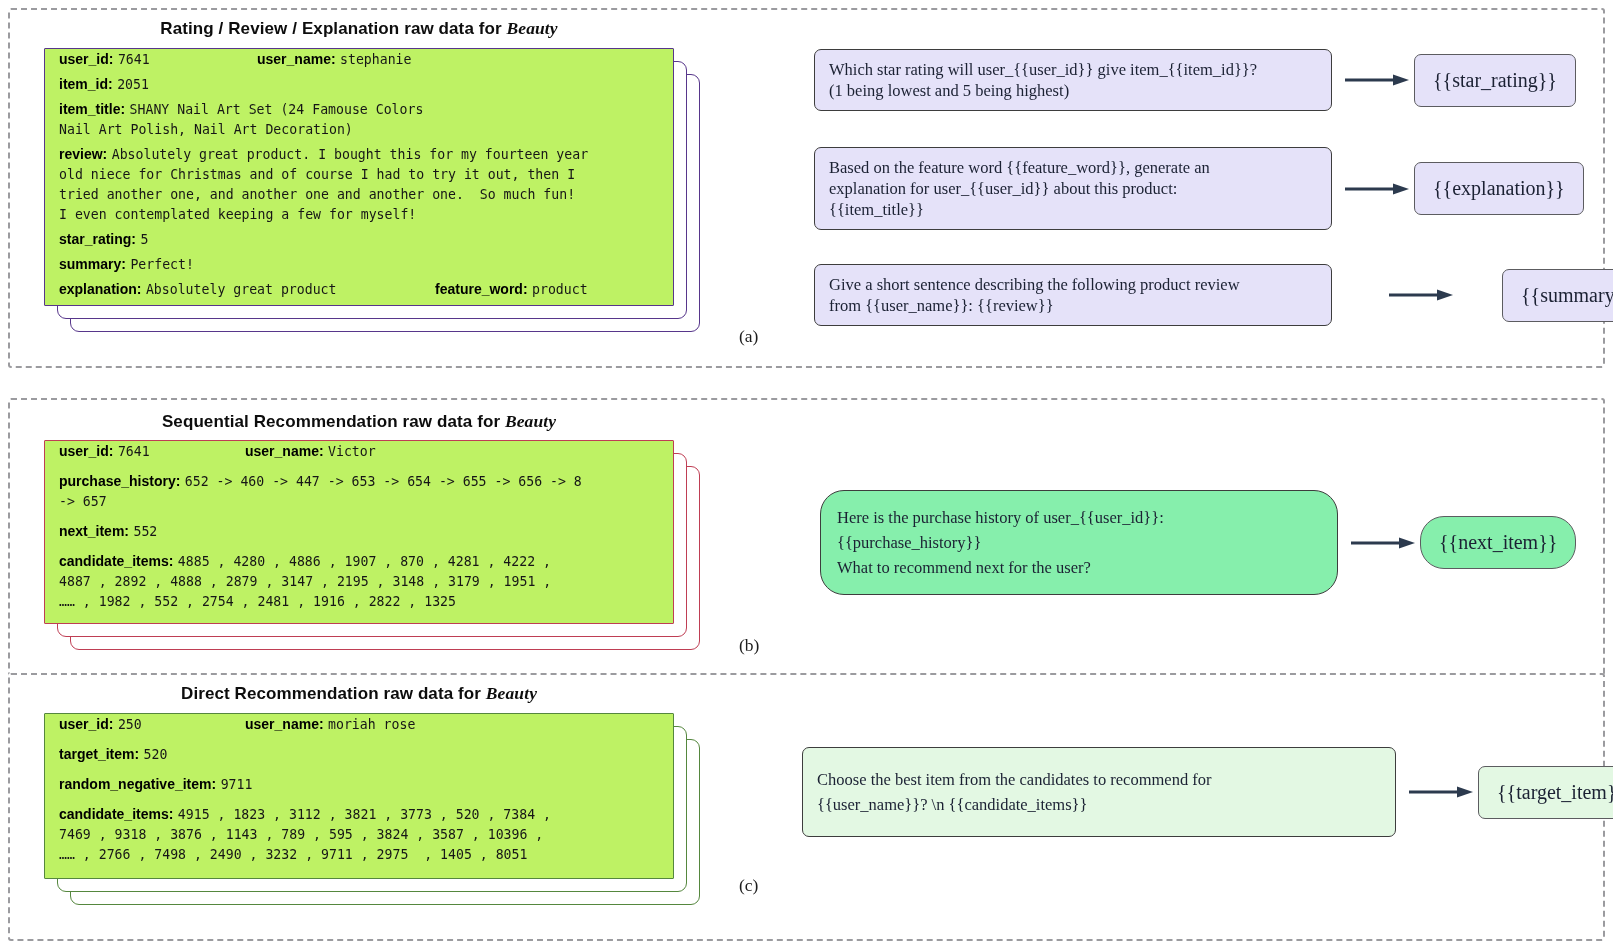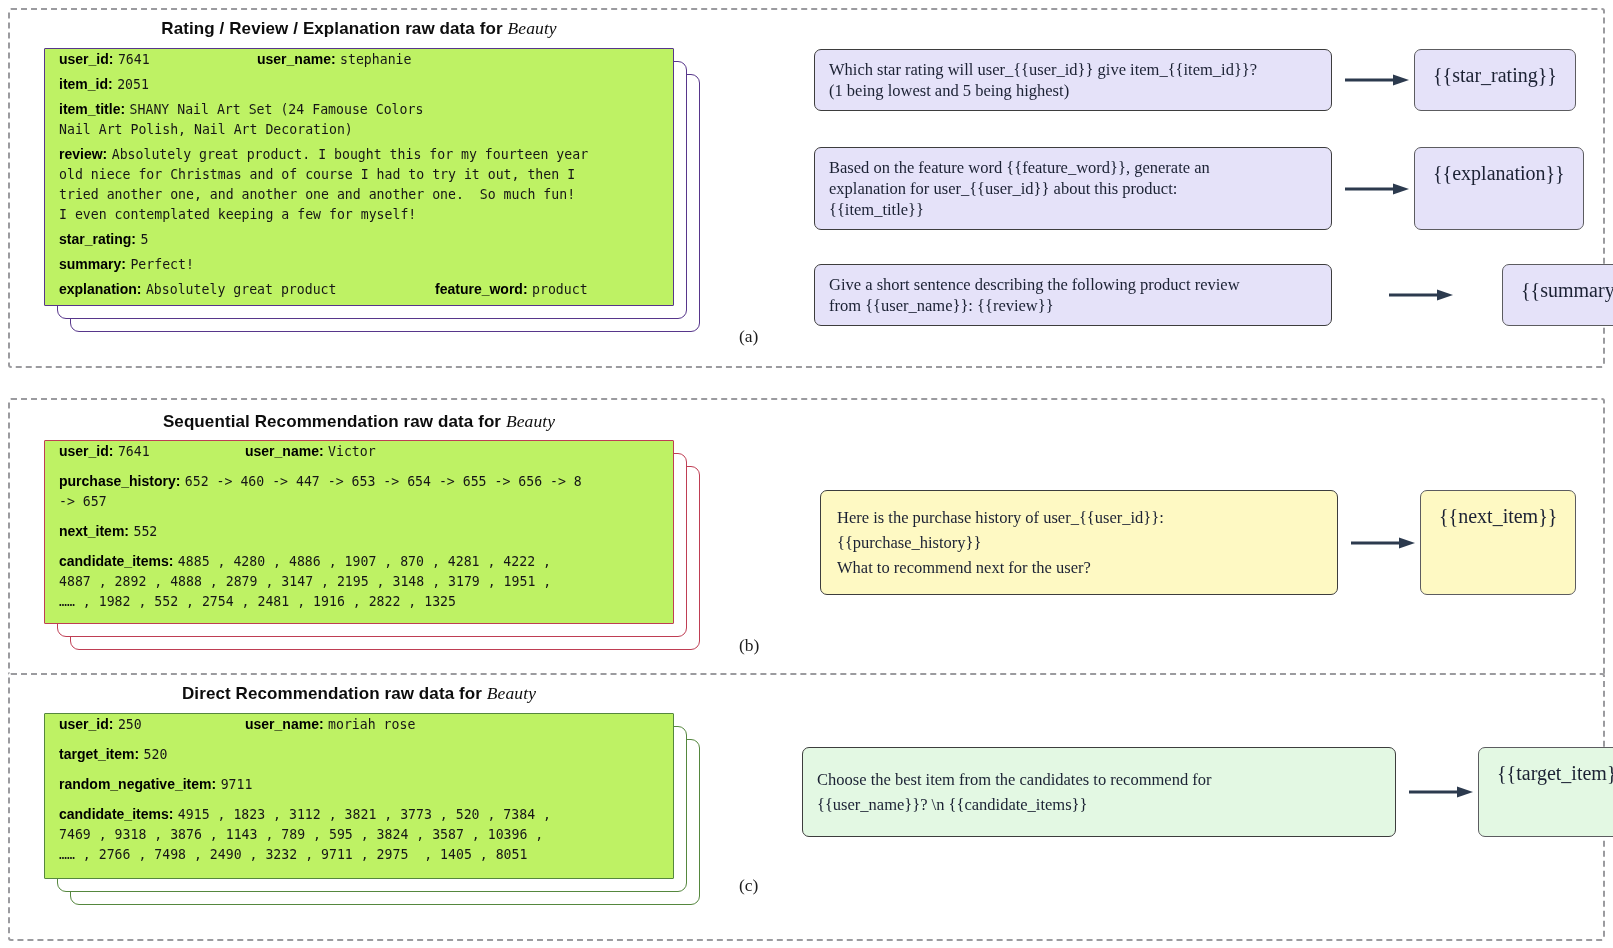--- a/index.html
+++ b/index.html
@@ -10,21 +10,21 @@
   }
   .panel {
     position:absolute; left:8px; width:1597px;
     border:2px dashed #9b9b9f; border-radius:3px; background:#ffffff;
   }
   .panel-title {
     position:absolute; left:34px; width:630px; text-align:center;
     font-size:17px; font-weight:bold; color:#0d0d0d; letter-spacing:.1px;
   }
   .panel-title .it {
-    font-family:"Liberation Serif", serif; font-style:italic; font-weight:normal;
+    font-family:"Liberation Serif", serif; font-style:italic; font-weight:bold;
     font-size:17.5px;
   }
   .panel-label {
     position:absolute; font-family:"Liberation Serif", serif; font-size:17.5px; color:#1c1c1c;
   }
   
   .card-stack { position:absolute; }
   .stack-layer {
     position:absolute; width:100%; height:100%; background:#ffffff;
     border-radius:9px; border:1.5px solid;
@@ -41,30 +41,30 @@
   .panel-c .card, .panel-c .stack-layer { border-color:#55873e; }
   .frow { position:relative; margin-bottom:5px; line-height:19px; }
   .panel-b .frow, .panel-c .frow { margin-bottom:10px; }
   .flabel { font-weight:bold; font-size:14px; color:#000; }
   .fval {
     font-family:"DejaVu Sans Mono", monospace; font-size:13.2px; color:#161616;
     white-space:pre-wrap;
   }
   .pair2 { position:absolute; top:0; white-space:nowrap; }
   
-  .prow { position:absolute; display:flex; }
+  .prow { position:absolute; display:flex; align-items:center; }
   .pbox {
     width:518px; border:1.6px solid #3d3d3d; border-radius:7px;
     font-family:"Liberation Serif", serif; font-size:16.5px; color:#1b2133;
     white-space:pre-wrap; line-height:21px; padding:9px 14px;
   }
   .panel-b .pbox { line-height:25px; padding:14px 16px; }
   .panel-c .pbox { line-height:25px; padding:19px 14px; }
   .panel-a .pbox, .panel-a .obox { background:#e5e2f9; }
-  .panel-b .pbox, .panel-b .obox { background:#fef9c3; }
+  .panel-b .pbox, .panel-b .obox { background:#86efac;border-radius:24px; }
   .panel-c .pbox, .panel-c .obox { background:#e3f8e3; }
   .arrow-wrap { width:66px; margin:0 4px 0 12px; flex:0 0 auto; display:flex; align-items:center; }
   .obox {
     border:1.6px solid #5c5c60; border-radius:7px;
     font-family:"Liberation Serif", serif; font-size:20px; color:#1b2133;
     padding:14px 18px; white-space:nowrap; width:fit-content; text-align:center;
   }
 </style>
 </head>
 <body>

